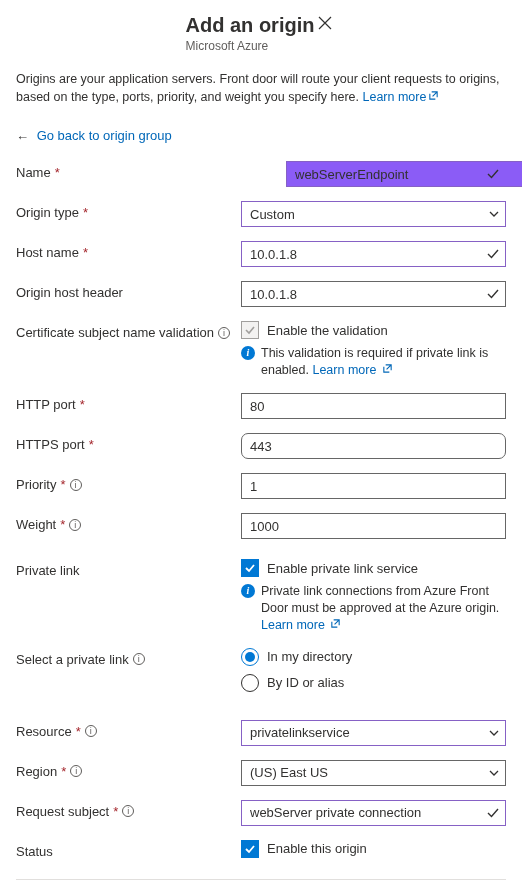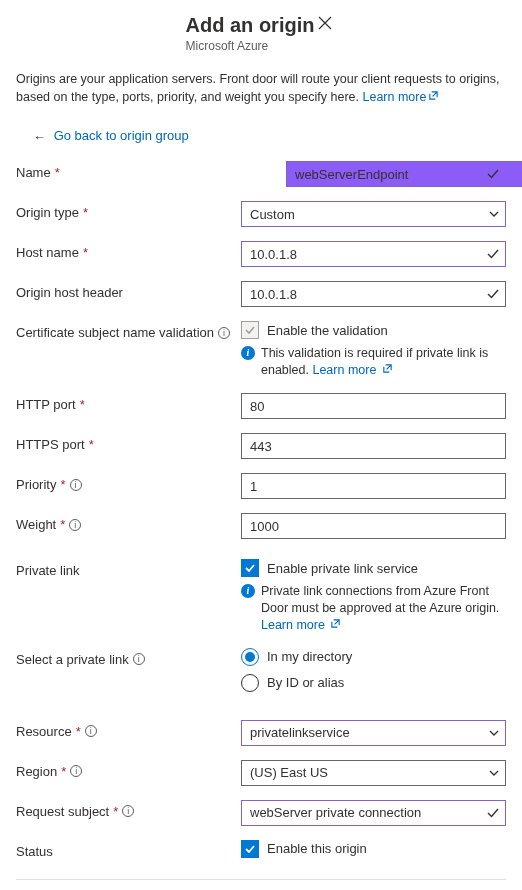--- a/index.html
+++ b/index.html
@@ -11,21 +11,21 @@
     width: 522px;
     padding: 14px 16px;
     background: #fff;
   }
   .header { display:flex; justify-content:center; align-items:flex-start; }
   .title { font-size: 20px; font-weight: 600; margin:0; }
   .subtitle { font-size: 12px; color: #605e5c; margin-top:2px; }
   .close { font-size: 16px; color:#323130; cursor:pointer; padding:2px 4px; }
   .intro { font-size: 12.5px; color:#323130; margin-top:18px; line-height:1.4; }
   .link { color:#0067b8; text-decoration:none; cursor:pointer; }
-  .backlink-row { margin-top:22px; font-size:13px;margin-left:17px; }
+  .backlink-row { margin-top:22px; font-size:13px; }
   .arrow { color:#323130; margin-right:4px; }
   .form { margin-top:18px; }
   .row { display:flex; align-items:flex-start; margin-bottom:14px; }
   .row.mt-extra { margin-top:20px; }
   .lbl { width:225px; font-size:13px; color:#323130; padding-top:4px; display:flex; align-items:center; gap:4px; }
   .req { color:#a4262c; }
   .info-icon { width:12px; height:12px; border:1px solid #605e5c; border-radius:50%; display:inline-flex; align-items:center; justify-content:center; font-size:9px; color:#605e5c; cursor:default; }
   .ctrl { flex:1; }
   .input, .select {
     width:100%; height:26px; border:1px solid #666; padding:0 8px; font-size:13px;
@@ -182,21 +182,21 @@
         <span class="req">*</span>
       </div>
     <div class="ctrl"><input class="input" style="border-color: rgb(102, 102, 102);" value="80"></div>
   </div>
 
   <div class="row">
     <div class="lbl">
         <span>HTTPS port</span> 
         <span class="req">*</span>
       </div>
-    <div class="ctrl"><input class="input" style="border-color: rgb(102, 102, 102);" value="443"></div>
+    <div class="ctrl"><input class="input" style="border-color: rgb(102, 102, 102); border-radius: 7px;" value="443"></div>
   </div>
 
   <div class="row">
     <div class="lbl">
         <span>Priority</span> 
         <span class="req">*</span> 
         <span class="info-icon">i</span>
       </div>
     <div class="ctrl"><input class="input" style="border-color: rgb(102, 102, 102);" value="1"></div>
   </div>

